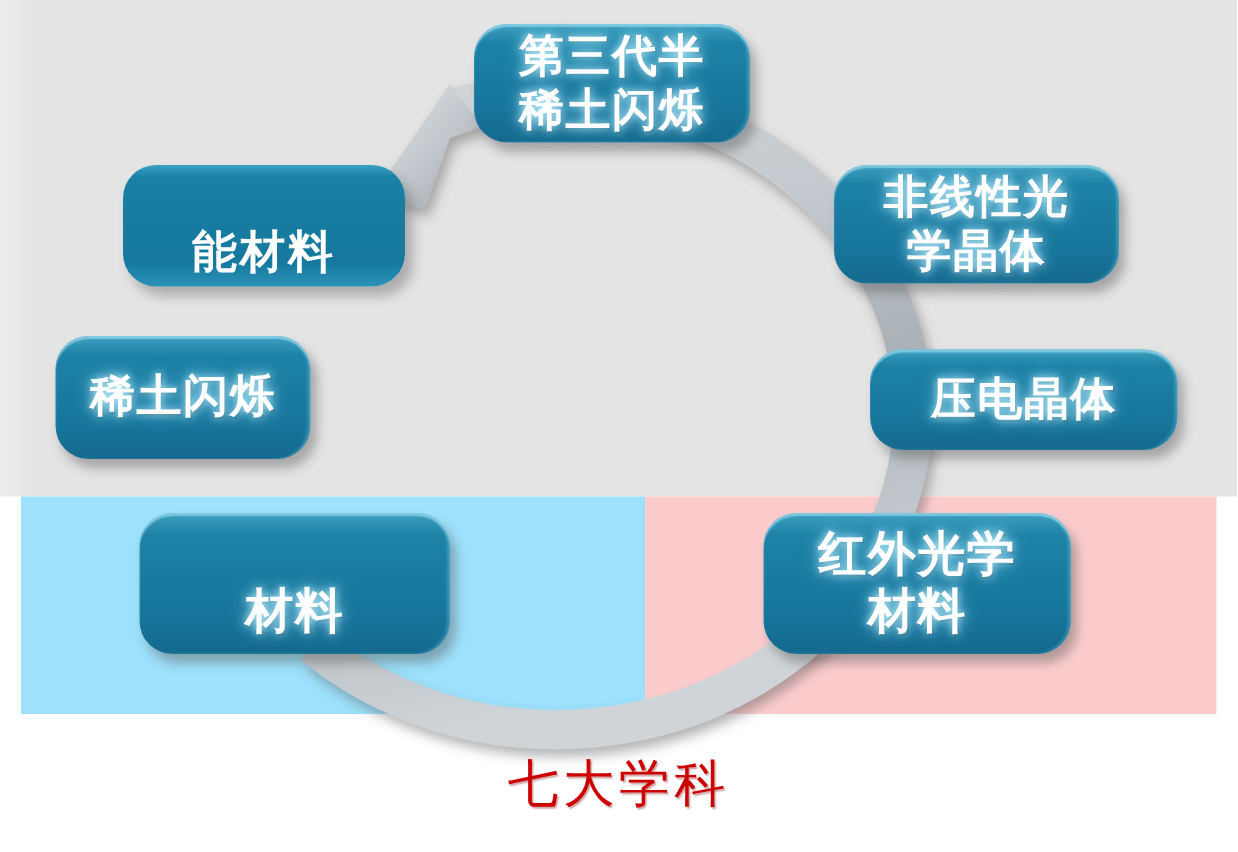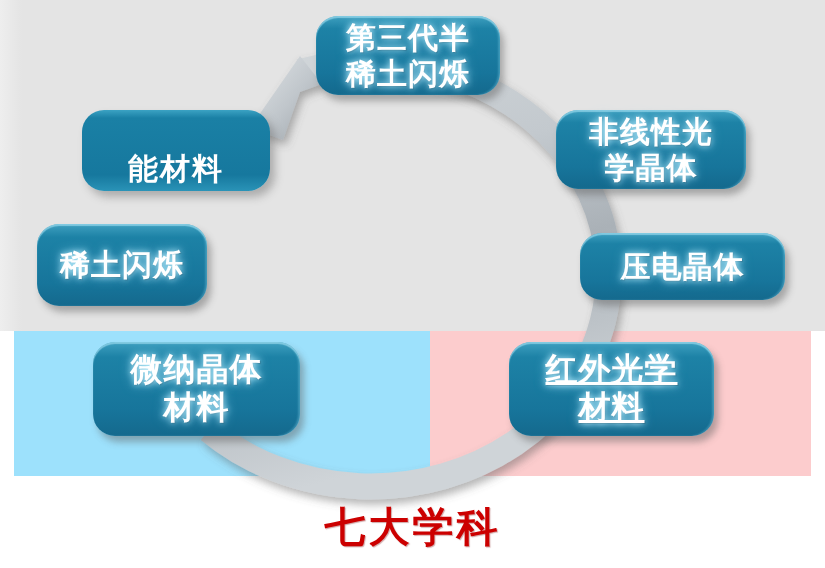--- a/index.html
+++ b/index.html
@@ -79,37 +79,37 @@
     background: linear-gradient(180deg,#3ba2c3 0%,#1a80a5 10%,#16789e 80%,#2a93b7 100%);
     box-shadow: 5px 6px 8px rgba(90,90,90,0.4),
                 inset 0 0 0 0 rgba(0,0,0,0);
     text-shadow: none;
     letter-spacing: 2px;
   }
 
   #node-semi      { left: 316px; top: 16px;  width: 184px; height: 79px;  font-size: 30px; }
   #node-nonlinear { left: 556px; top: 110px; width: 190px; height: 79px;  font-size: 30px; }
   #node-piezo     { left: 580px; top: 233px; width: 205px; height: 67px;  font-size: 30px; }
-  #node-infrared  { left: 509px; top: 342px; width: 205px; height: 94px;  font-size: 32px; text-decoration: underline; }
+  #node-infrared  { left: 509px; top: 342px; width: 205px; height: 94px;  font-size: 32px; }
   #node-micro     { left: 93px;  top: 342px; width: 207px; height: 94px;  font-size: 32px; }
   #node-rareearth { left: 37px;  top: 224px; width: 170px; height: 82px;  font-size: 30px; }
   #node-diamond   { left: 82px;  top: 110px; width: 188px; height: 81px;  font-size: 30px; }
 
   .node-label { display: block; padding: 0 6px; }
 
   
   #caption {
     position: absolute;
     left: 0;
     top: 500px;
     width: 825px;
     text-align: center;
     color: #cc0000;
-    font-size: 41px;
-    font-weight: bold;
+    font-size: 34px;
+    font-weight: normal;
     letter-spacing: 3px;
     text-shadow: 1px 1px 1px rgba(120,0,0,0.35);
   }
 </style>
 </head>
 <body>
 
 <div id="canvas">
 
   <div class="band" id="band-top"></div>
@@ -153,21 +153,21 @@
 
   <div class="node" id="node-nonlinear">
     <span class="node-label"><span>非线性光</span><br><span>学晶体</span></span>
   </div>
 
   <div class="node" id="node-infrared">
     <span class="node-label"><span>红外光学</span><br><span>材料</span></span>
   </div>
 
   <div class="node" id="node-micro">
-    <span class="node-label"><span>微纳晶体</span><br><span>材料</span></span>
+    <span class="node-label"><br><span>材料</span></span>
   </div>
 
   <div class="node" id="node-rareearth">
     <span class="node-label"><span>稀土闪烁</span><br></span>
   </div>
 
   <div class="node flat" id="node-diamond">
     <span class="node-label"><br><span>能材料</span></span>
   </div>
 

